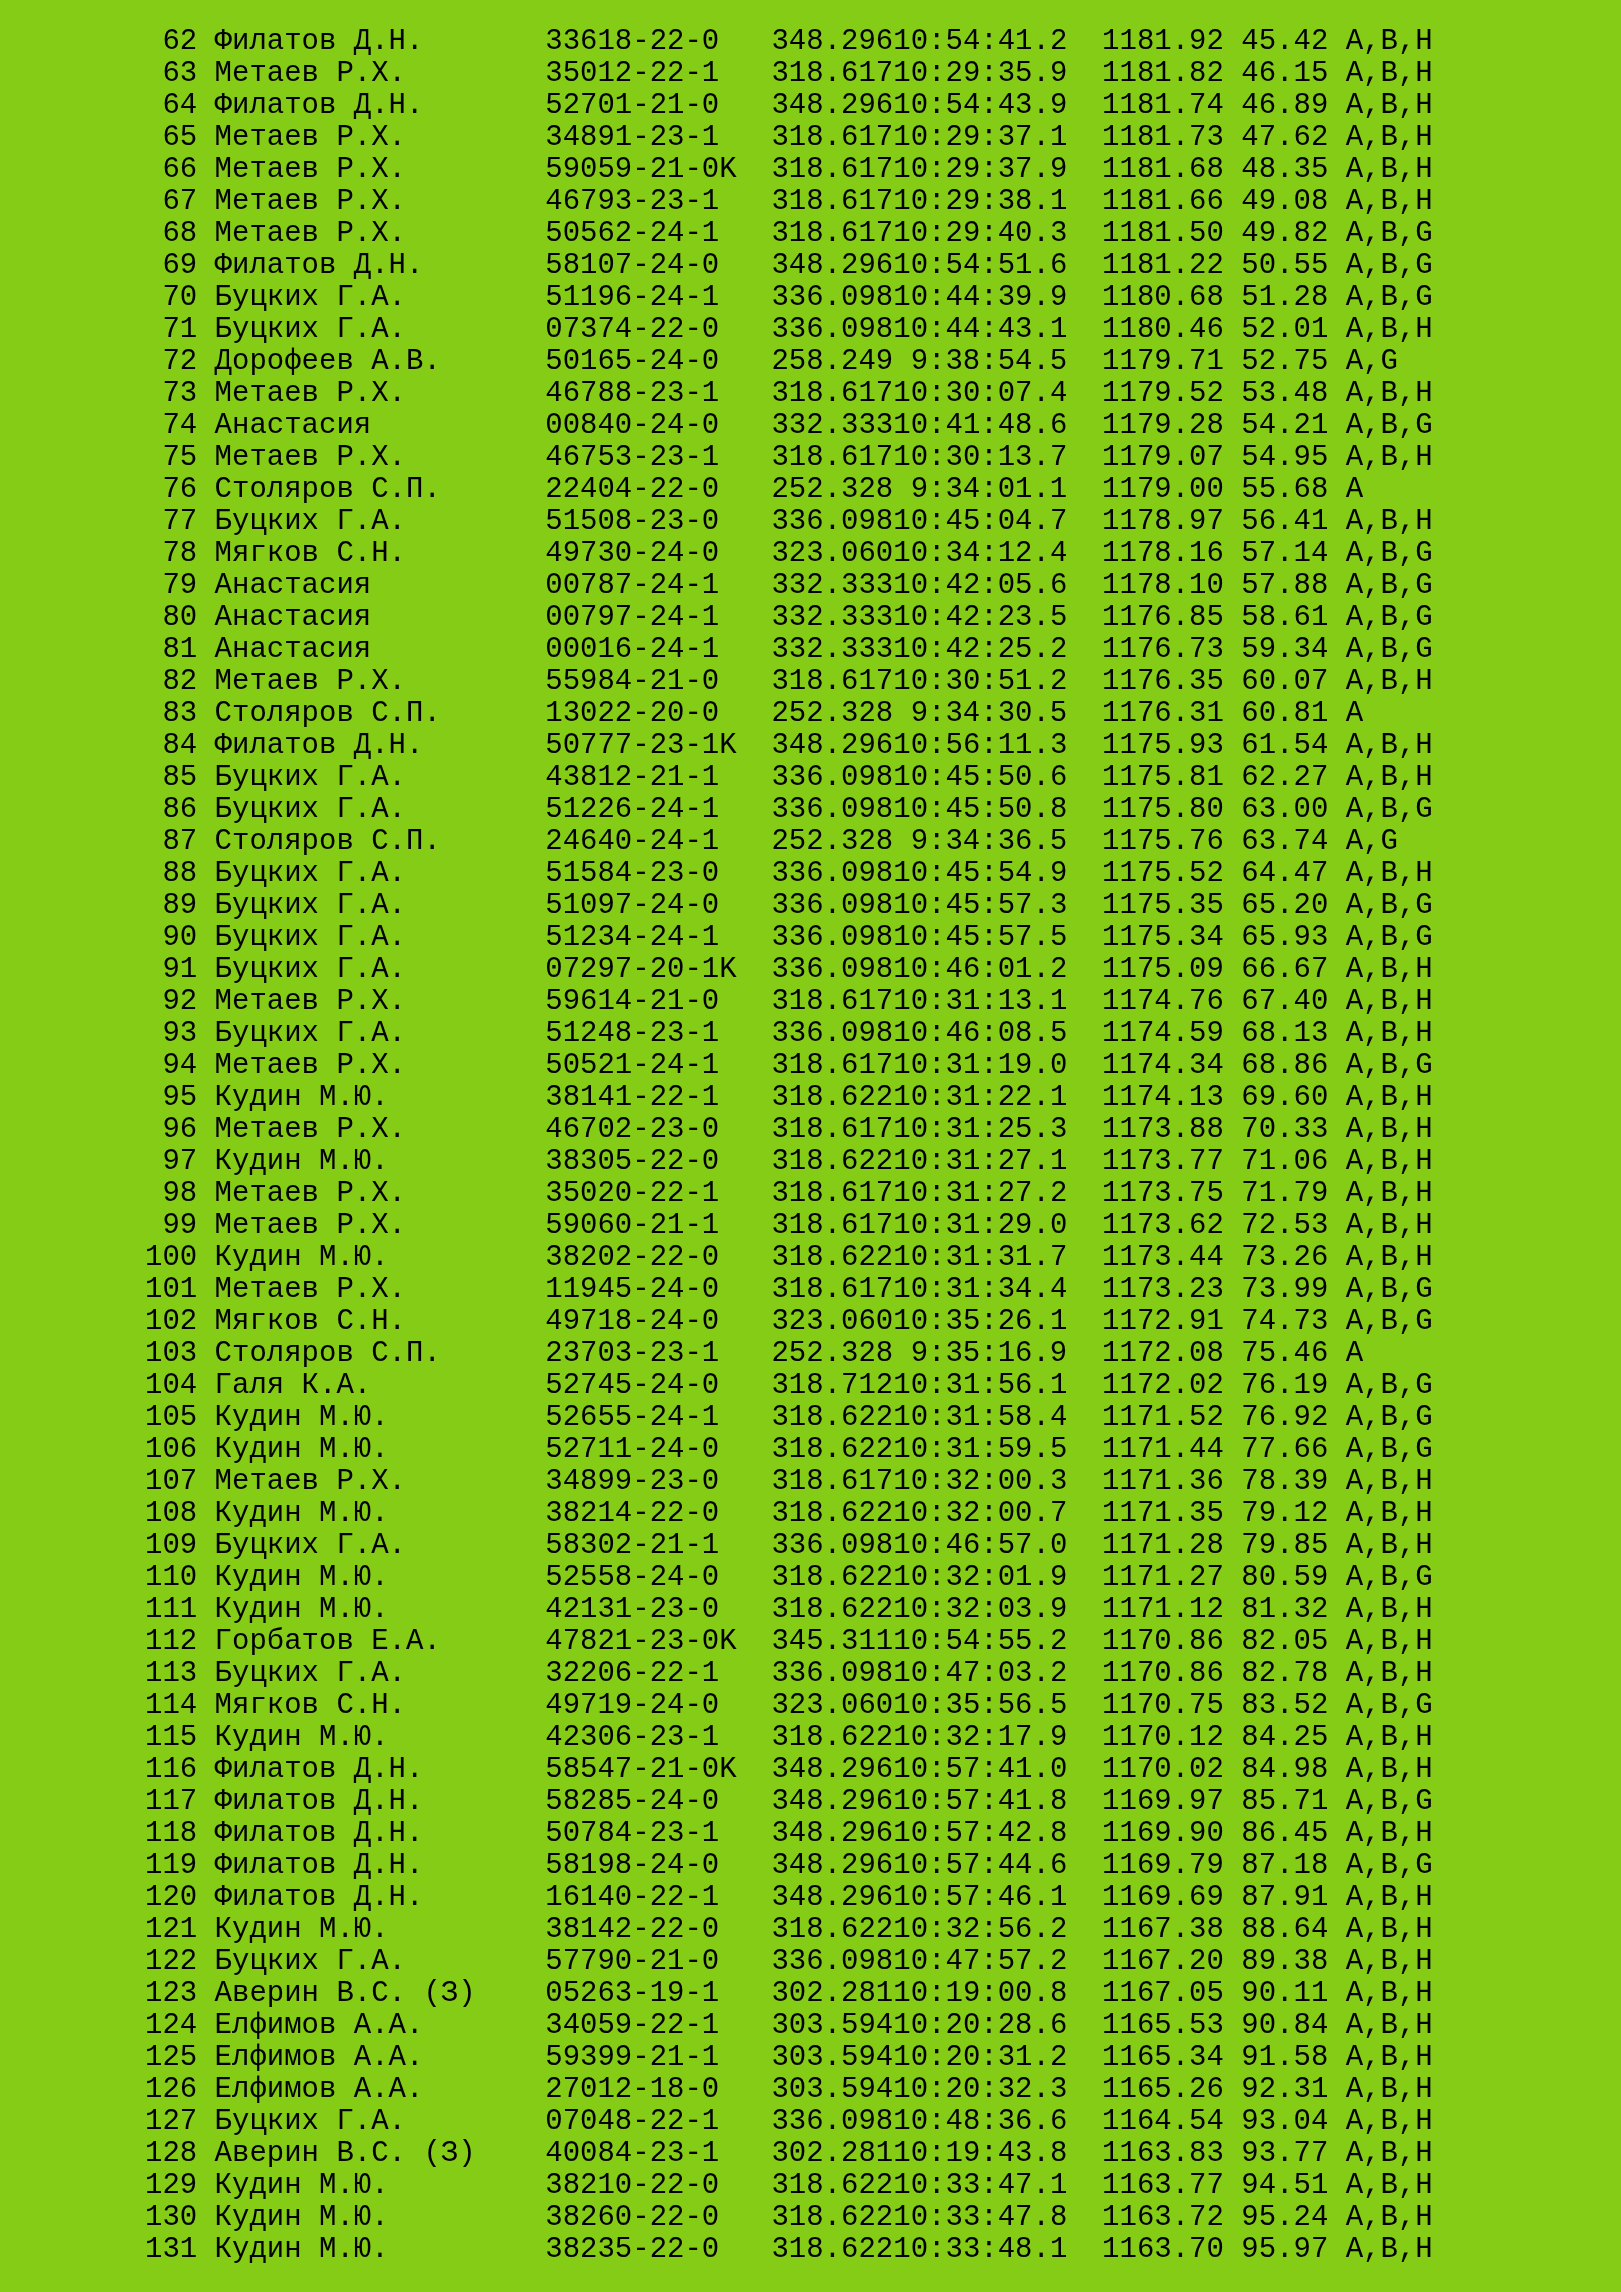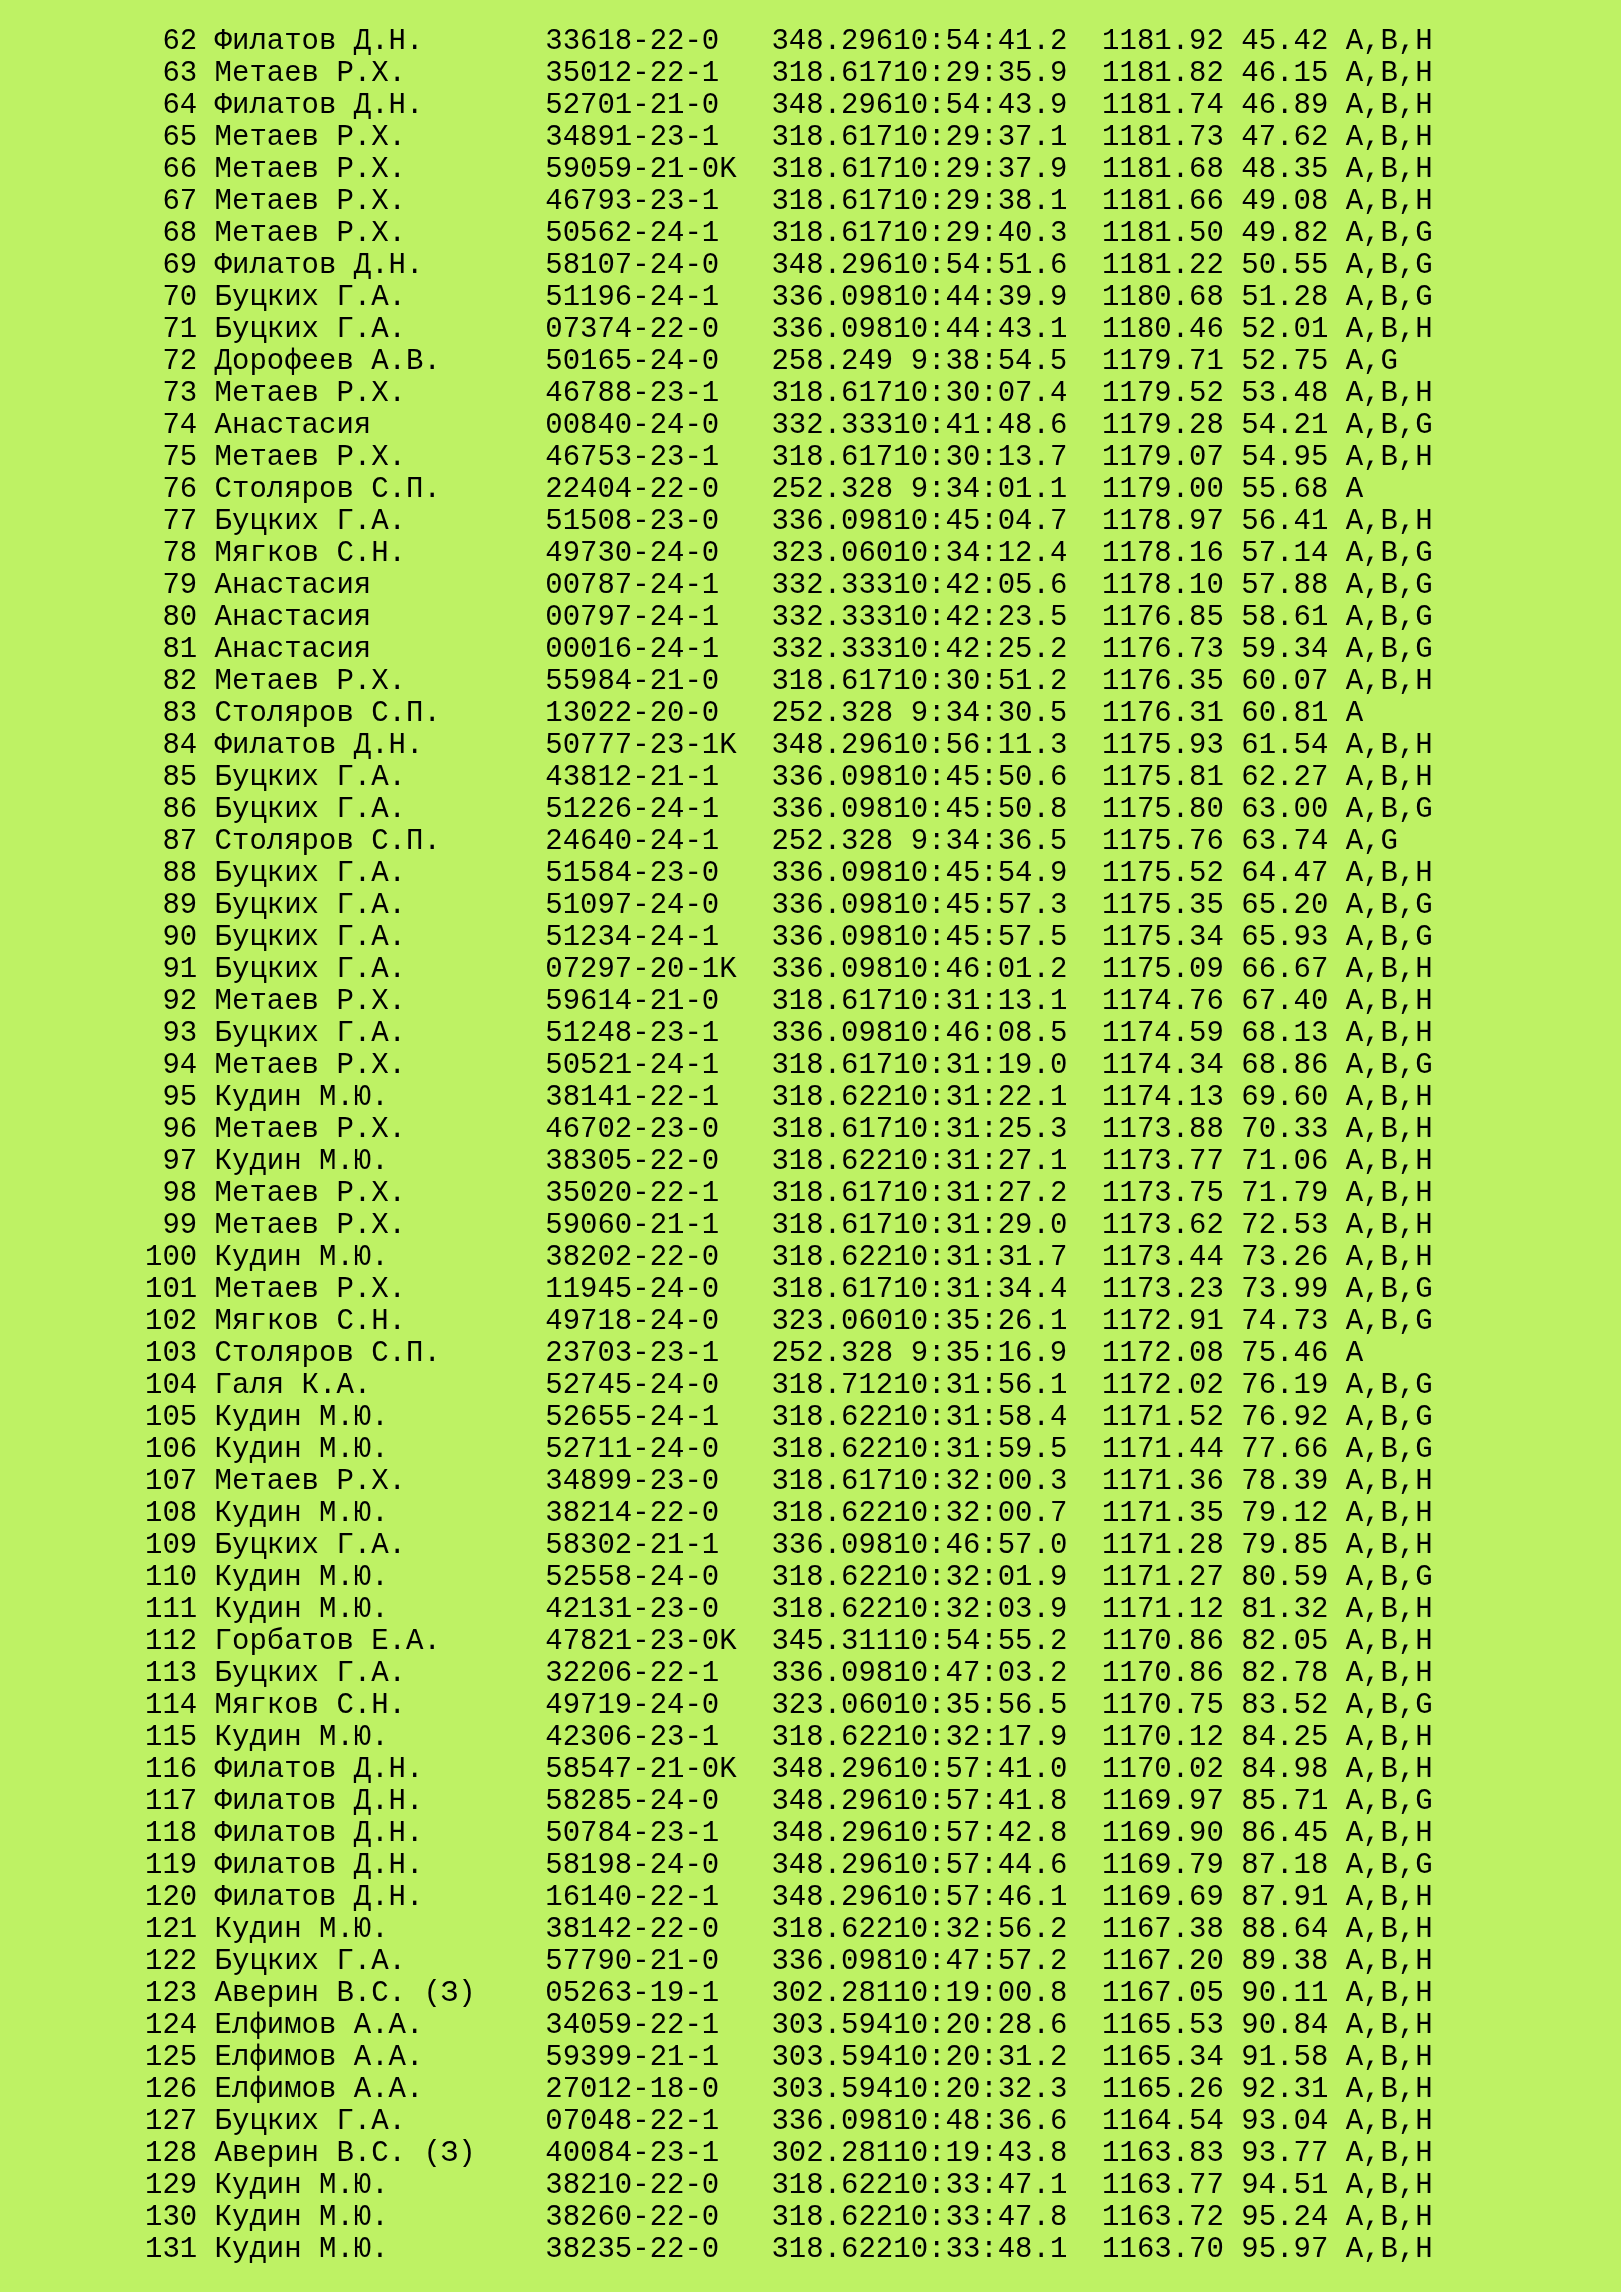--- a/index.html
+++ b/index.html
@@ -4,21 +4,21 @@
 <style>
   html, body {
     margin: 0;
     padding: 0;
     background: #ffffff;
   }
   #page {
     position: relative;
     width: 1621px;
     height: 2293px;
-    background: #bef264;
+    background: #84cc16;
     overflow: hidden;
   }
   #results {
     position: absolute;
     left: 145px;
     top: 25.5px;
     font-family: "Liberation Mono", "DejaVu Sans Mono", monospace;
     font-size: 29px;
     line-height: 32px;
     color: #000000;

